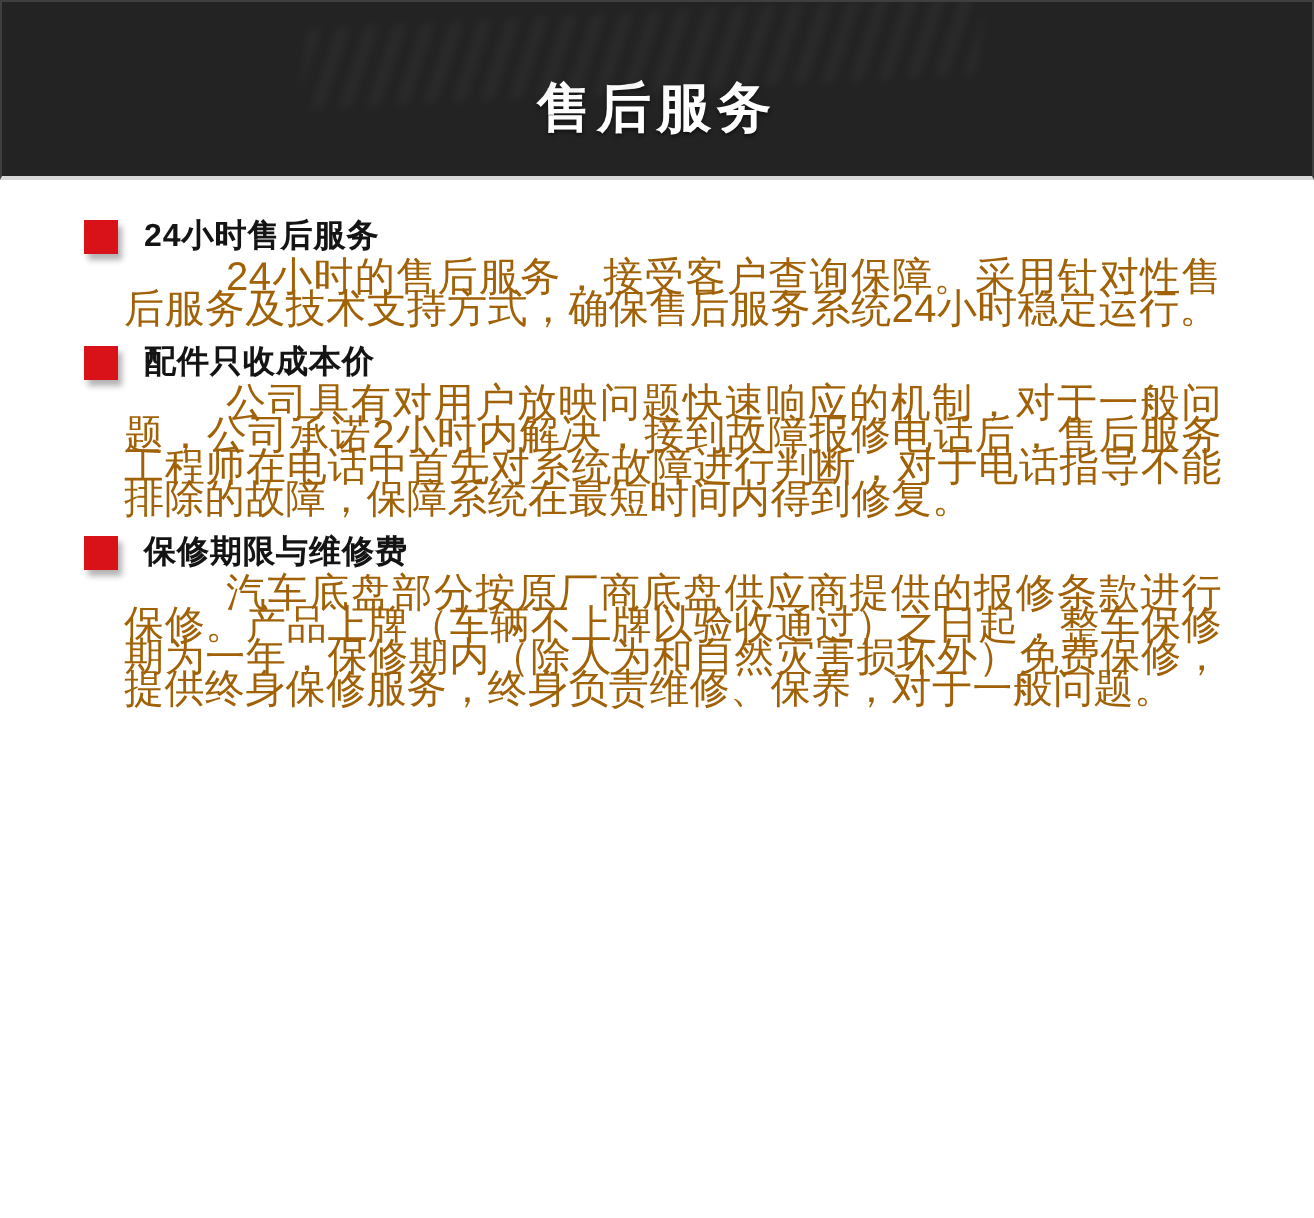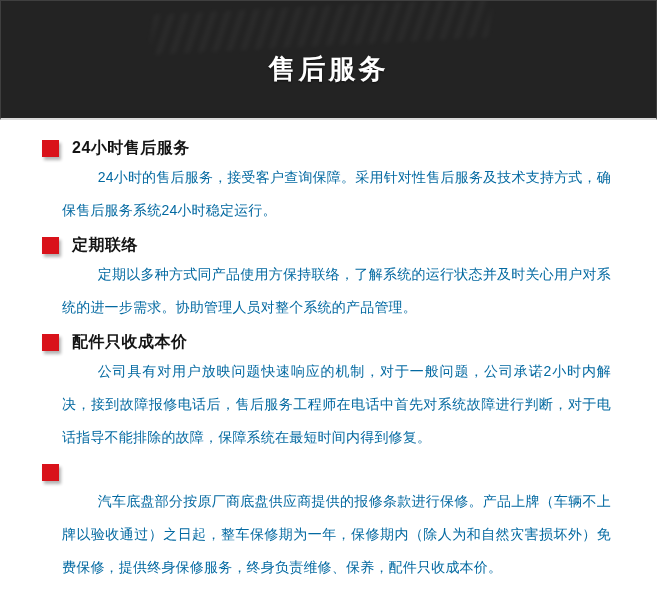--- a/index.html
+++ b/index.html
@@ -8,21 +8,21 @@
     width: 657px;
     height: 609px;
     margin: 0 auto;
     font-family: "Liberation Sans", "DejaVu Sans", sans-serif;
     overflow: hidden;
   }
 
   
   .header {
     position: relative;
-    height: 120px;
+    height: 90px;
     background: #232323;
     border: 1px solid #3f3f3f;
     border-bottom: 2px solid #d8d8d8;
     display: flex;
     align-items: center;
     justify-content: center;
     overflow: hidden;
   }
   .header-watermark {
     position: absolute;
@@ -71,23 +71,23 @@
   .heading-text {
     margin-left: 13px;
     font-size: 16px;
     font-weight: bold;
     color: #141414;
     letter-spacing: 0.5px;
   }
 
   .para {
     margin: 0 0 6px 20px;
-    font-size: 14px;
-    line-height: 33px;
-    color: #0369a1;
+    font-size: 20px;
+    line-height: 16px;
+    color: #a16207;
     text-align: justify;
     text-indent: 2.55em;
     letter-spacing: 0.2px;
   }
 </style>
 </head>
 <body>
 
 <div class="header">
   <div class="header-watermark"></div>
@@ -97,36 +97,30 @@
 <div class="content">
 
   <div class="section">
     <div class="section-heading">
       <span class="bullet"></span>
       <span class="heading-text">24小时售后服务</span>
     </div>
     <p class="para">24小时的售后服务，接受客户查询保障。采用针对性售后服务及技术支持方式，确保售后服务系统24小时稳定运行。</p>
   </div>
 
-  <div class="section">
-    <div class="section-heading">
-      <span class="bullet"></span>
-      <span class="heading-text">定期联络</span>
-    </div>
-    <p class="para">定期以多种方式同产品使用方保持联络，了解系统的运行状态并及时关心用户对系统的进一步需求。协助管理人员对整个系统的产品管理。</p>
-  </div>
 
   <div class="section">
     <div class="section-heading">
       <span class="bullet"></span>
       <span class="heading-text">配件只收成本价</span>
     </div>
     <p class="para">公司具有对用户放映问题快速响应的机制，对于一般问题，公司承诺2小时内解决，接到故障报修电话后，售后服务工程师在电话中首先对系统故障进行判断，对于电话指导不能排除的故障，保障系统在最短时间内得到修复。</p>
   </div>
 
   <div class="section">
     <div class="section-heading">
       <span class="bullet"></span>
+      <span class="heading-text">保修期限与维修费</span>
     </div>
-    <p class="para">汽车底盘部分按原厂商底盘供应商提供的报修条款进行保修。产品上牌（车辆不上牌以验收通过）之日起，整车保修期为一年，保修期内（除人为和自然灾害损坏外）免费保修，提供终身保修服务，终身负责维修、保养，配件只收成本价。</p>
+    <p class="para">汽车底盘部分按原厂商底盘供应商提供的报修条款进行保修。产品上牌（车辆不上牌以验收通过）之日起，整车保修期为一年，保修期内（除人为和自然灾害损坏外）免费保修，提供终身保修服务，终身负责维修、保养，对于一般问题。</p>
   </div>
 
 </div>
 
 </body></html>

